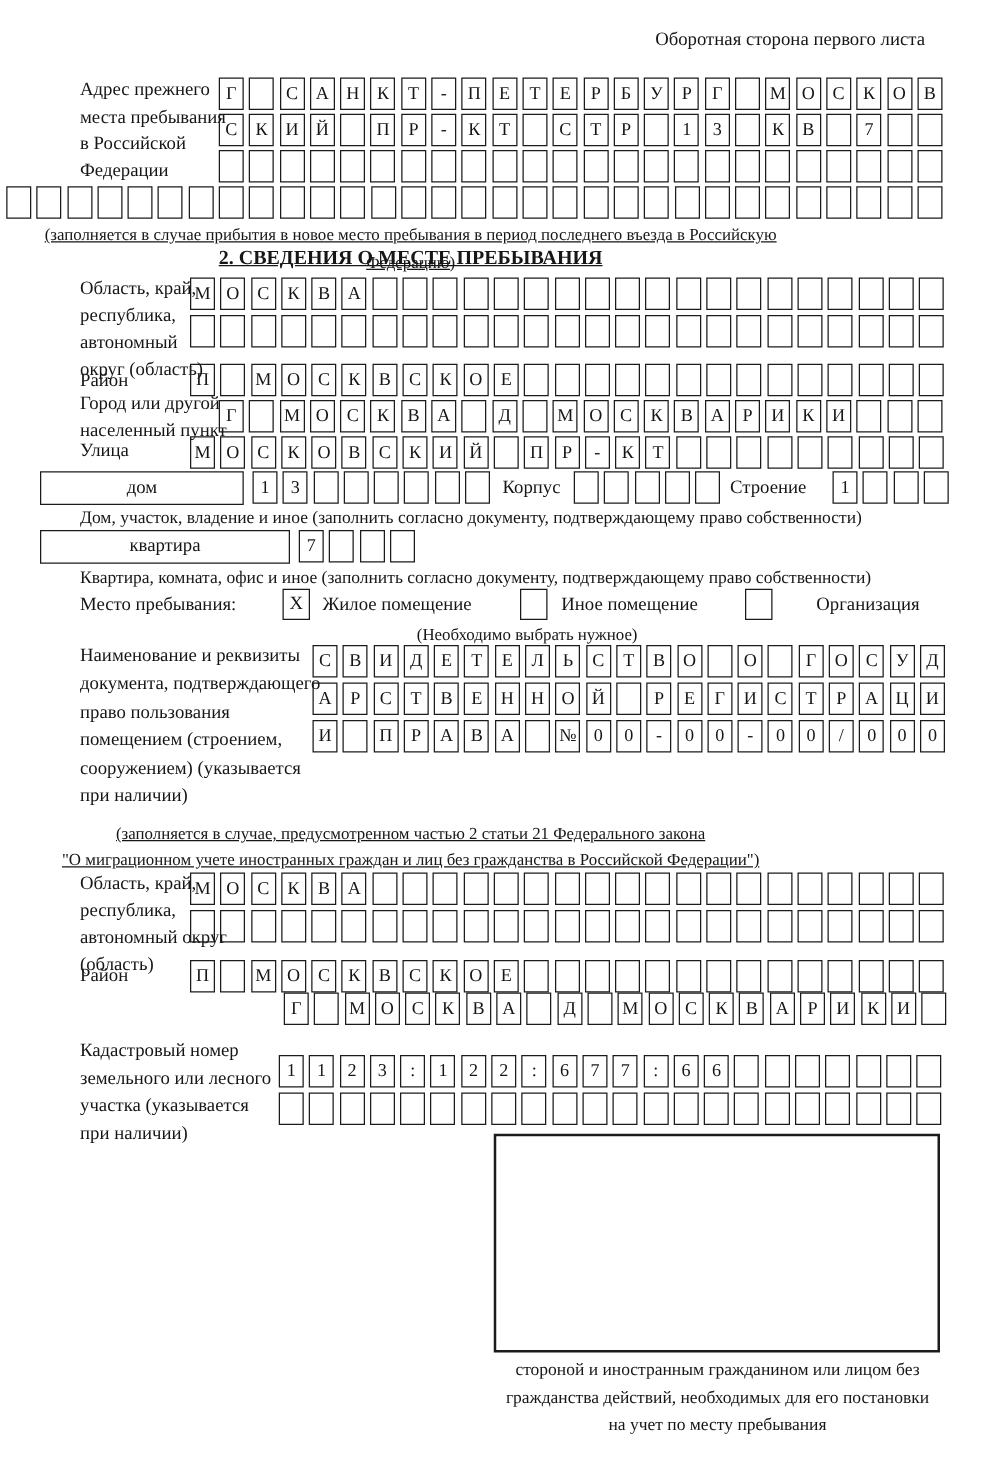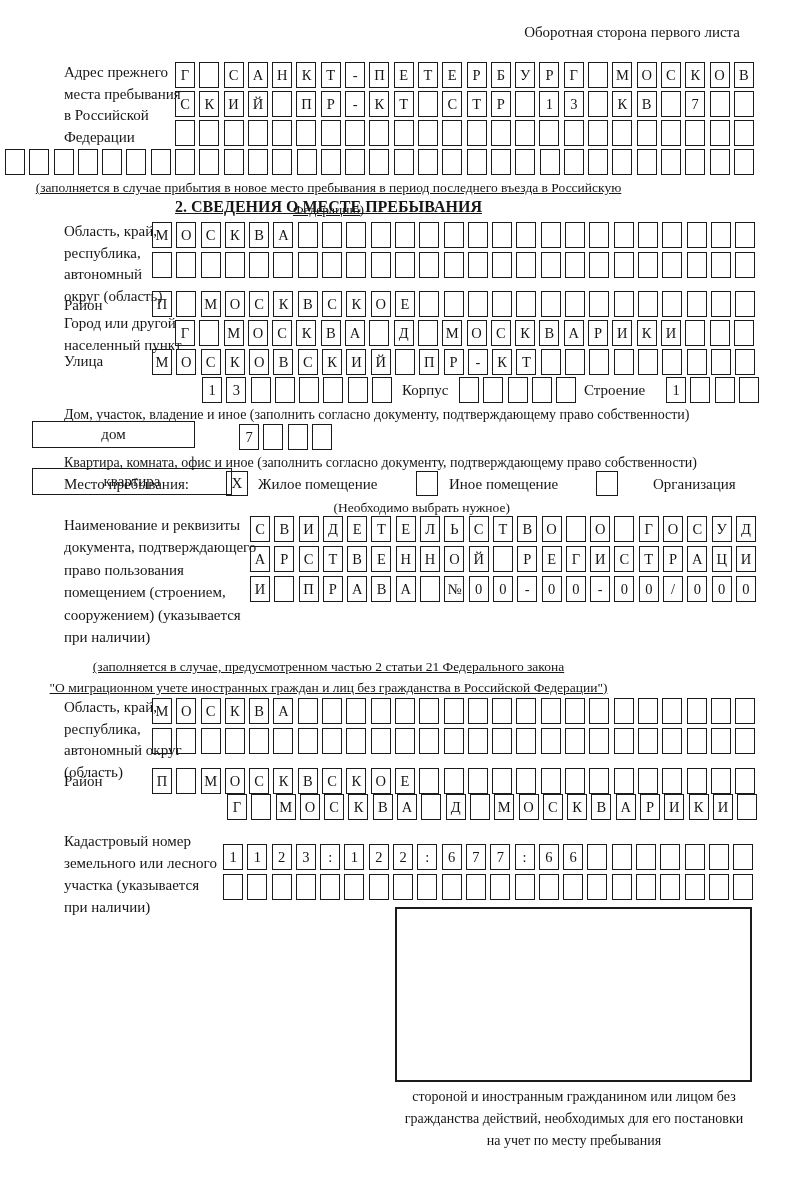--- a/index.html
+++ b/index.html
@@ -6,21 +6,21 @@
   .page{position:relative;width:800px;height:1180px;background:#ffffff;
         font-family:"Liberation Serif",serif;color:#161616;overflow:hidden;}
   .lbl{position:absolute;font-size:15px;line-height:21.5px;white-space:nowrap;}
   .small{font-size:13.5px;}
   .center{left:0;width:657px;text-align:center;white-space:normal;text-decoration:underline;}
   .bold{font-weight:bold;}
   .cellrow{position:absolute;display:flex;gap:4.3px;}
   .cell{width:20px;height:26px;border:1.7px solid #1b1b1b;box-sizing:border-box;
         display:flex;align-items:center;justify-content:center;font-size:14.5px;flex:0 0 auto;}
   .bigbox{position:absolute;height:27px;border:1.7px solid #1b1b1b;box-sizing:border-box;
-        display:flex;align-items:center;justify-content:center;font-size:15px;margin-top:44px;}
+        display:flex;align-items:center;justify-content:center;font-size:15px;}
   .chk{position:absolute;width:22px;height:25px;border:1.7px solid #1b1b1b;box-sizing:border-box;
         text-align:center;font-size:15px;line-height:22px;}
   .markbox{position:absolute;border:2px solid #1b1b1b;box-sizing:border-box;background:#fff;}
   .caption{position:absolute;font-size:14px;line-height:22px;text-align:center;}
 </style>
 </head>
 <body>
 
 <div class="page">
 

